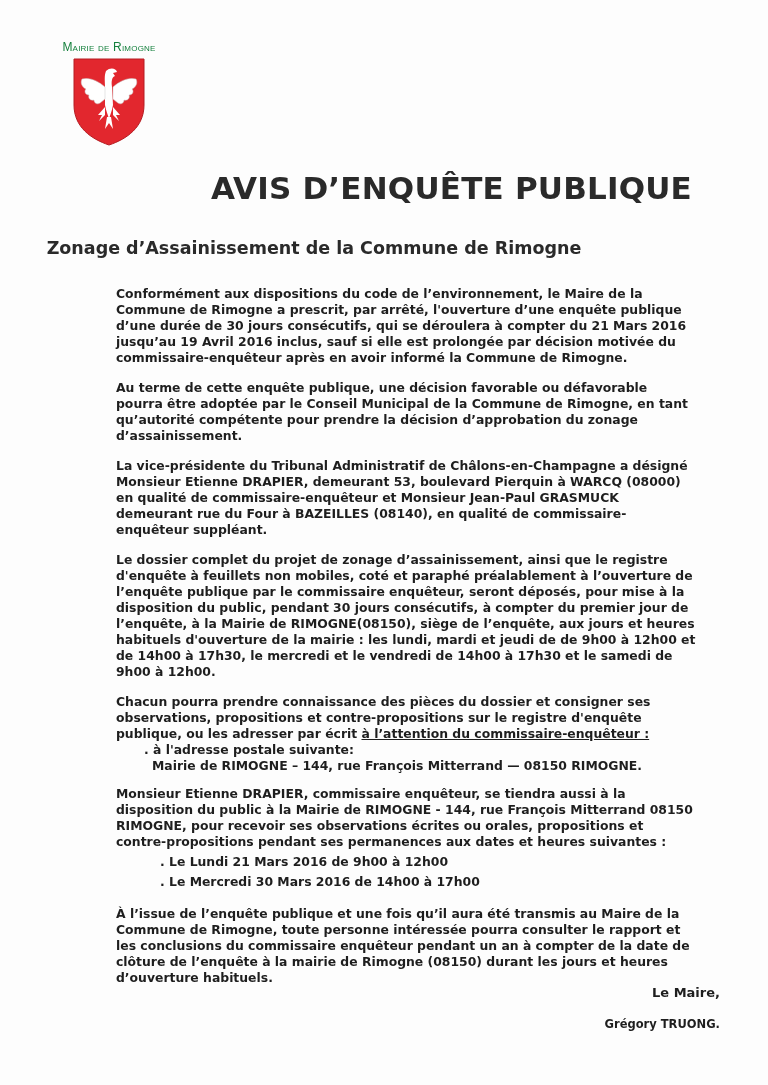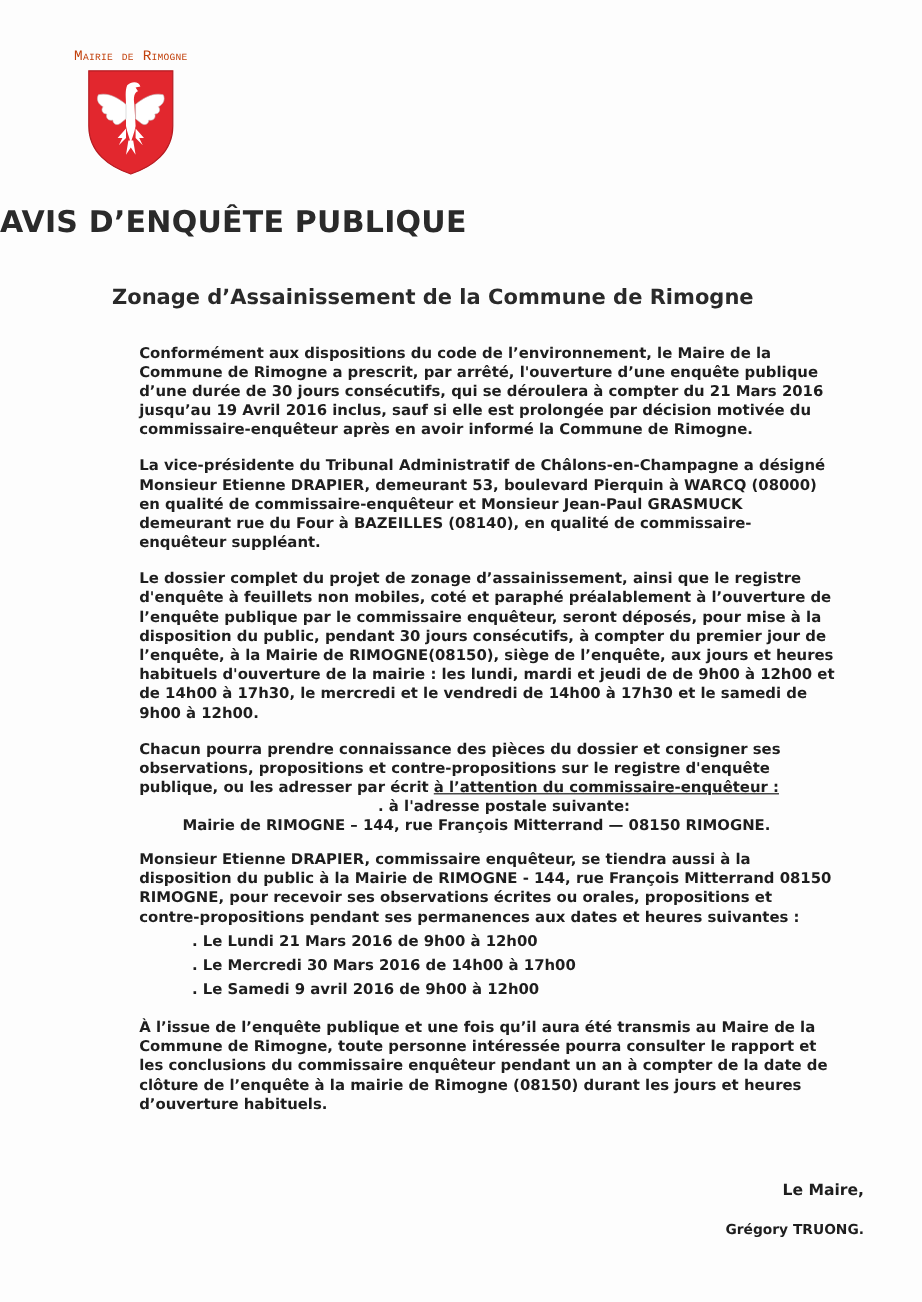--- a/index.html
+++ b/index.html
@@ -1,24 +1,24 @@
 <!DOCTYPE html>
 <html><head>
 <meta charset="utf-8">
 <style>
   html, body { margin: 0; padding: 0; background: #ffffff; }
   body { width: 768px; height: 1085px; position: relative; overflow: hidden;
          font-family: "DejaVu Sans", sans-serif; color: #1a1a1a; }
   .page { position: absolute; left: 0; top: 0; width: 768px; height: 1085px; background: #fdfdfd; }
   .logo { position: absolute; left: 54px; top: 40px; width: 110px; text-align: center; }
-  .logo-label { font-family: Liberation Mono, monospace; font-size: 12px; letter-spacing: 0.2px; color: #c2410c; font-variant: small-caps; }
+  .logo-label { font-family: Liberation Sans, sans-serif; font-size: 12px; letter-spacing: 0.2px; color: #15803d; font-variant: small-caps; }
   .logo svg { display: block; margin: 3px auto 0 auto; }
-  .title { position: absolute; left: 0; width: 692px; top: 170px; text-align: left;
-           font-size: 25px; font-weight: bold; color: #2a2a2a; letter-spacing: 0.2px; }
-  .subtitle { position: absolute; left: 0; width: 628px; top: 238px; text-align: right;
+  .title { position: absolute; left: 0; width: 692px; top: 170px; text-align: right;
+           font-size: 31px; font-weight: bold; color: #2a2a2a; letter-spacing: 0.2px; }
+  .subtitle { position: absolute; left: 0; width: 628px; top: 238px; text-align: center;
               font-size: 17.5px; font-weight: bold; color: #2a2a2a; }
   .body { position: absolute; left: 116px; width: 580px; top: 286px;
           font-size: 12.4px; font-weight: bold; line-height: 16px; color: #1e1e1e; }
   .body p { margin: 0 0 14px 0; }
   .u { text-decoration: underline; }
   .indent { padding-left: 38px; margin: 0; }
   .sched { list-style: none; margin: 2px 0 14px 0; padding: 0 0 0 32px; }
   .sched li { line-height: 20px; margin-left: 12px; }
   .sig { position: absolute; right: 48px; top: 985px; text-align: right; font-weight: bold; color: #1e1e1e; }
   .sig-title { font-size: 13px; }
@@ -42,32 +42,32 @@
 
       <path d="M33 50 L26 58 L30 58 L27 64 L33 58 Z M41 50 L48 58 L44 58 L47 64 L41 58 Z M35 60 L33 72 L37 66 L41 72 L39 60 Z" fill="#fff"></path>
     </svg>
   </div>
 
   <div class="title">AVIS D’ENQUÊTE PUBLIQUE</div>
   <div class="subtitle">Zonage d’Assainissement de la Commune de Rimogne</div>
 
   <div class="body">
     <p>Conformément aux dispositions du code de l’environnement, le Maire de la Commune de Rimogne a prescrit, par arrêté, l'ouverture d’une enquête publique d’une durée de 30 jours consécutifs, qui se déroulera à compter du 21 Mars 2016 jusqu’au 19 Avril 2016 inclus, sauf si elle est prolongée par décision motivée du commissaire-enquêteur après en avoir informé la Commune de Rimogne.</p>
+    <p>Au terme de cette enquête publique, une décision favorable ou défavorable pourra être adoptée par le Conseil Municipal de la Commune de Rimogne, en tant qu’autorité compétente pour prendre la décision d’approbation du zonage d’assainissement.</p>
     <p>La vice-présidente du Tribunal Administratif de Châlons-en-Champagne a désigné Monsieur Etienne DRAPIER, demeurant 53, boulevard Pierquin à WARCQ (08000) en qualité de commissaire-enquêteur et Monsieur Jean-Paul GRASMUCK demeurant rue du Four à BAZEILLES (08140), en qualité de commissaire-enquêteur suppléant.</p>
     <p>Le dossier complet du projet de zonage d’assainissement, ainsi que le registre d'enquête à feuillets non mobiles, coté et paraphé préalablement à l’ouverture de l’enquête publique par le commissaire enquêteur, seront déposés, pour mise à la disposition du public, pendant 30 jours consécutifs, à compter du premier jour de l’enquête, à la Mairie de RIMOGNE(08150), siège de l’enquête, aux jours et heures habituels d'ouverture de la mairie : les lundi, mardi et jeudi de de 9h00 à 12h00 et de 14h00 à 17h30, le mercredi et le vendredi de 14h00 à 17h30 et le samedi de 9h00 à 12h00.</p>
     <div style="margin-bottom:12px;">
       <span>Chacun pourra prendre connaissance des pièces du dossier et consigner ses observations, propositions et contre-propositions sur le registre d'enquête publique, ou les adresser par écrit </span><span class="u">à l’attention du commissaire-enquêteur :</span>
-      <div class="indent" style="padding-left:28px;text-align:center;">. à l'adresse postale suivante:</div>
+      <div class="indent" style="padding-left:28px;">. à l'adresse postale suivante:</div>
       <div class="indent" style="padding-left:36px;">Mairie de RIMOGNE – 144, rue François Mitterrand — 08150 RIMOGNE.</div>
     </div>
     <p style="margin-bottom:1px;">Monsieur Etienne DRAPIER, commissaire enquêteur, se tiendra aussi à la disposition du public à la Mairie de RIMOGNE - 144, rue François Mitterrand 08150 RIMOGNE, pour recevoir ses observations écrites ou orales, propositions et contre-propositions pendant ses permanences aux dates et heures suivantes :</p>
     <ul class="sched">
       <li>. Le Lundi 21 Mars 2016 de 9h00 à 12h00</li>
       <li>. Le Mercredi 30 Mars 2016 de 14h00 à 17h00</li>
-      <li>. Le Samedi 9 avril 2016 de 9h00 à 12h00</li>
     </ul>
     <p>À l’issue de l’enquête publique et une fois qu’il aura été transmis au Maire de la Commune de Rimogne, toute personne intéressée pourra consulter le rapport et les conclusions du commissaire enquêteur pendant un an à compter de la date de clôture de l’enquête à la mairie de Rimogne (08150) durant les jours et heures d’ouverture habituels.</p>
   </div>
 
   <div class="sig">
     <div class="sig-title">Le Maire,</div>
     <div class="sig-name">Grégory TRUONG.</div>
   </div>
 
 </div>

